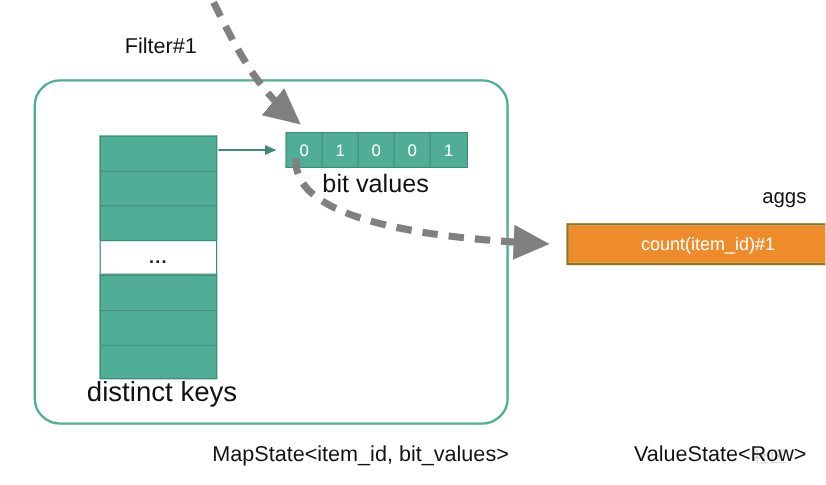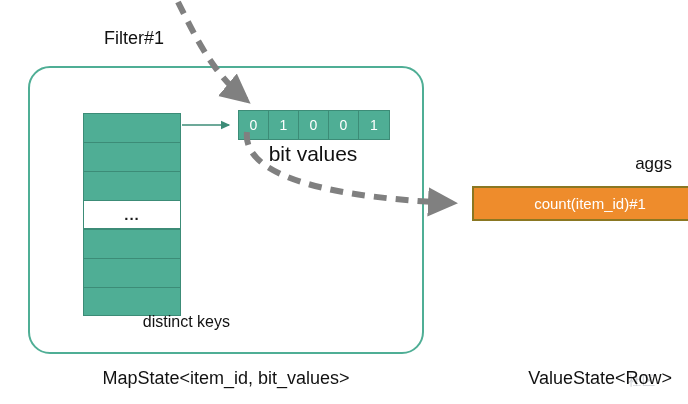--- a/index.html
+++ b/index.html
@@ -73,22 +73,22 @@
     justify-content: center;
     letter-spacing: 1px;
     line-height: 1;
   }
 
   .keys-caption {
     position: absolute;
     left: 40px;
     top: 313px;
     width: 190px;
-    text-align: right;
-    font-size: 16px;
+    text-align: center;
+    font-size: 23px;
     color: #111111;
     z-index: 3;
     white-space: nowrap;
   }
 
   
   .bits-row {
     position: absolute;
     left: 238px;
     top: 110px;
@@ -172,21 +172,21 @@
     line-height: 1;
   }
   .agg-cell:last-child { border-bottom: none; }
 
   
   .caption-map {
     position: absolute;
     left: 28px;
     top: 368px;
     width: 396px;
-    text-align: center;
+    text-align: right;
     font-size: 18px;
     color: #111111;
     z-index: 3;
     white-space: nowrap;
   }
   .caption-value {
     position: absolute;
     left: 472px;
     top: 368px;
     width: 200px;

